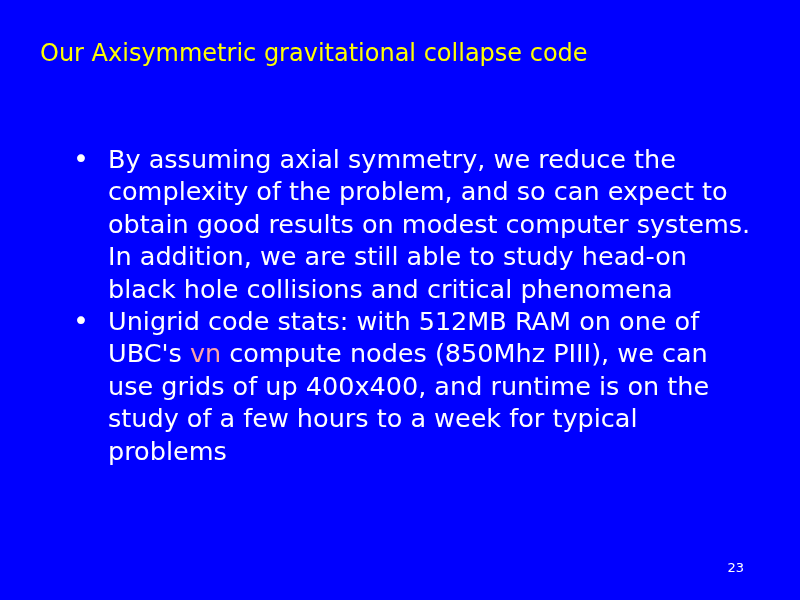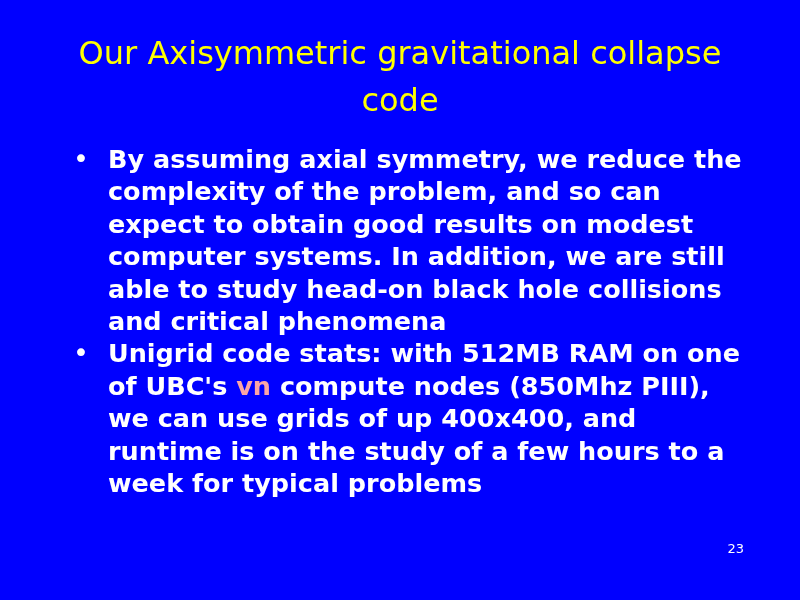--- a/index.html
+++ b/index.html
@@ -19,23 +19,23 @@
     width: 800px;
     height: 600px;
     background: #0000ff;
     box-sizing: border-box;
   }
   .slide-title {
     position: absolute;
     left: 40px;
     top: 30px;
     width: 720px;
-    text-align: center;
+    text-align: left;
     color: #ffff00;
-    font-size: 32px;
+    font-size: 24px;
     line-height: 47px;
     font-weight: normal;
     letter-spacing: 0px;
   }
   .body-block {
     position: absolute;
     left: 62px;
     top: 143px;
     width: 690px;
   }
@@ -57,29 +57,28 @@
     padding-left: 11px;
     box-sizing: border-box;
   }
   .bullet-text {
     flex: 1 1 auto;
     color: #ffffff;
     font-size: 25.5px;
     line-height: 32.4px;
     text-align: left;
     word-spacing: 0px;
-    font-weight: bold;
   }
   .hl-orange {
     color: #fca5a5;
   }
   .page-number {
     position: absolute;
     right: 56px;
-    bottom: 43px;
+    bottom: 24px;
     color: #ffffff;
     font-size: 13px;
     line-height: 16px;
     text-align: right;
     margin-left: 8px;
   }
 </style>
 </head>
 <body>
 

